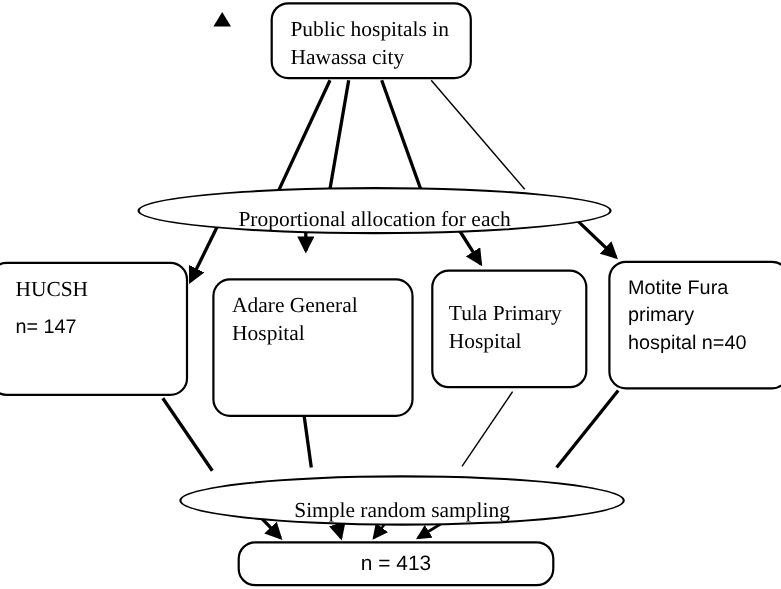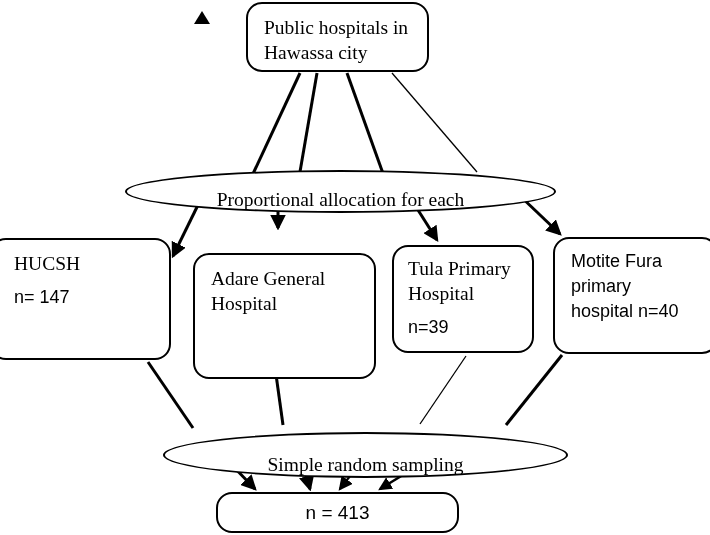--- a/index.html
+++ b/index.html
@@ -76,21 +76,21 @@
     width: 100%;
     line-height: 37px;
   }
   #top-box   { left: 246px; top: 2px;   width: 183px; height: 70px; }
   #ellipse-alloc { left: 125px; top: 170px; width: 431px; height: 43px; }
   #box-hucsh  { left: -10px; top: 238px; width: 181px; height: 122px; }
   #box-adare  { left: 193px; top: 233px; width: 183px; height: 126px; margin-top: 20px; }
   #box-tula   { left: 392px; top: 245px; width: 142px; height: 108px; }
   #box-motite { left: 553px; top: 237px; width: 165px; height: 117px; }
   #ellipse-srs { left: 163px; top: 432px; width: 405px; height: 46px; }
-  #result-box { left: 216px; top: 492px; width: 243px; height: 41px; }
+  #result-box { left: 216px; top: 492px; width: 288px; height: 41px; }
   #marker-triangle {
     position: absolute;
     left: 194px;
     top: 11px;
     width: 0;
     height: 0;
     border-left: 8px solid transparent;
     border-right: 8px solid transparent;
     border-bottom: 13px solid #000000;
   }
@@ -162,25 +162,24 @@
 
   <div id="box-adare" class="node rounded">
     <div class="node-inner">
       <div class="line-serif">Adare General
 Hospital</div>
       <div class="gap-sm"></div>
     </div>
   </div>
 
   <div id="box-tula" class="node rounded">
-    <div class="node-inner" style="left:14px;top:9px;">
+    <div class="node-inner" style="left:14px;top:26px;">
       <div class="line-serif">Tula Primary
 Hospital</div>
       <div class="gap-sm"></div>
-      <div class="line-sans">n=39</div>
     </div>
   </div>
 
   <div id="box-motite" class="node rounded">
     <div class="node-inner" style="left:16px;top:10px;">
       <div class="line-sans">Motite Fura
 primary
 hospital n=40</div>
     </div>
   </div>

